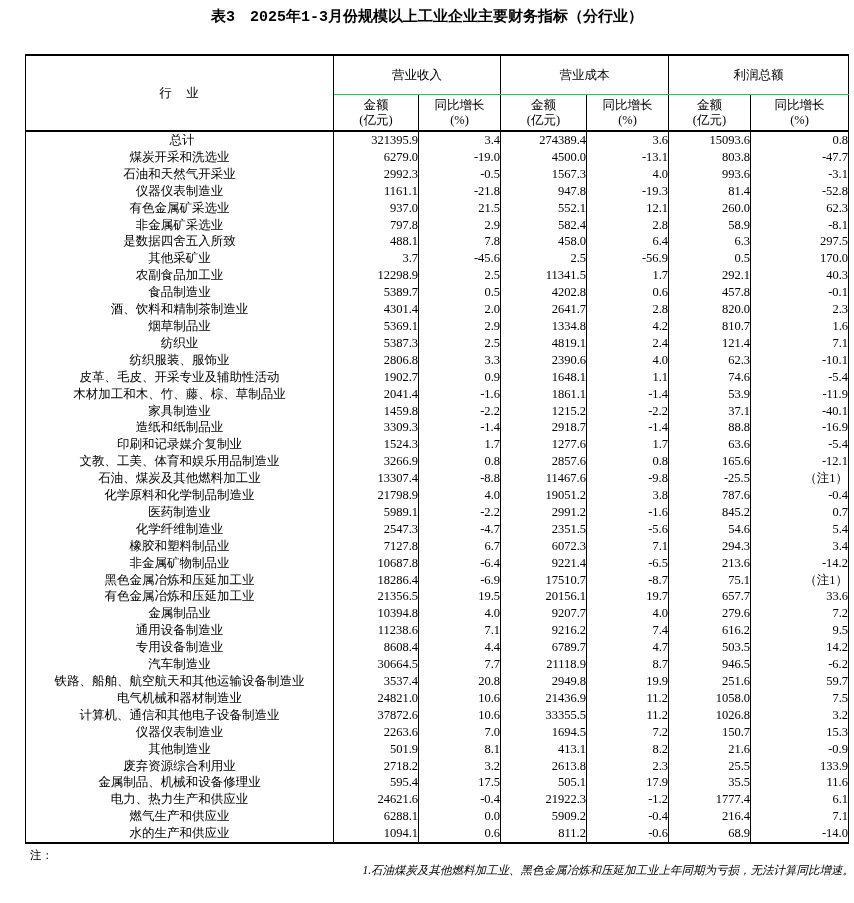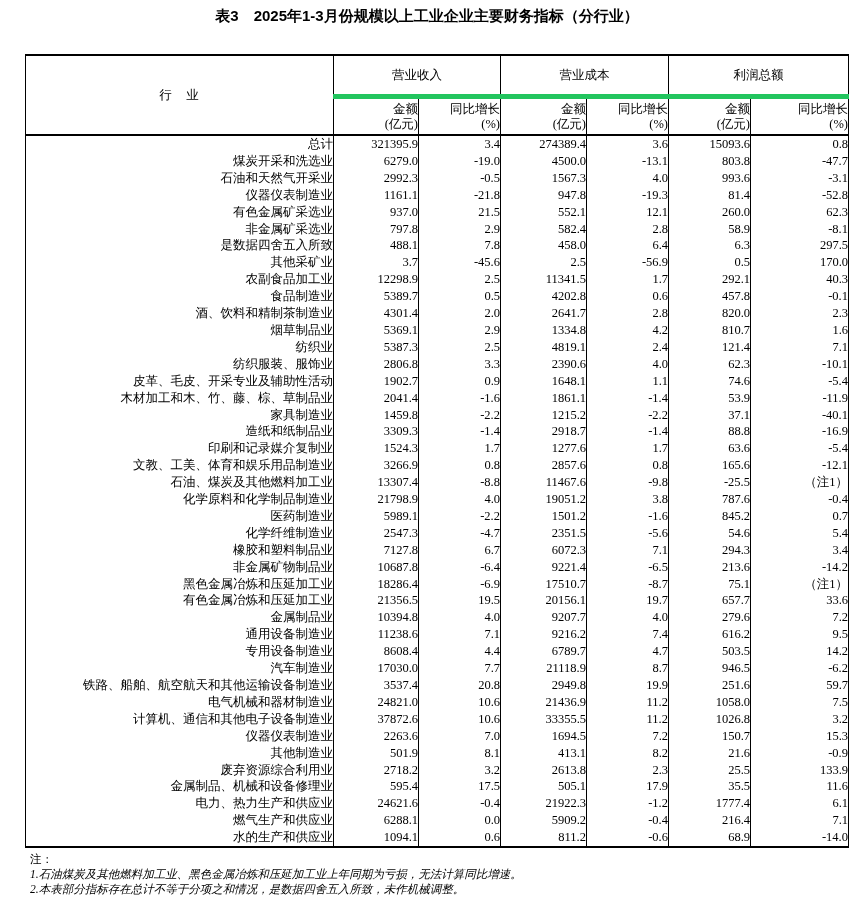--- a/index.html
+++ b/index.html
@@ -6,66 +6,66 @@
   body {
     width: 854px; height: 903px;
     background: #ffffff; color: #000000;
     font-family: "Liberation Serif", "DejaVu Serif", serif;
     overflow: hidden;
   }
   .title {
     margin: 7px 0 0 0;
     font-size: 15px; font-weight: 700;
     text-align: center;
-    font-family: Liberation Sans, sans-serif;
+    font-family: Liberation Mono, monospace;
   }
   table.stats {
     border-collapse: collapse;
     table-layout: fixed;
     width: 823px;
     margin: 28px 0 0 25px;
     border-top: 2px solid #000;
     border-bottom: 2px solid #000;
     border-left: 1px solid #000;
     border-right: 1px solid #000;
   }
   table.stats th, table.stats td {
     padding: 0; margin: 0;
     font-weight: 400;
     overflow: hidden; white-space: nowrap;
   }
   table.stats th + th, table.stats td + td { border-left: 1px solid #000; }
   thead th { font-size: 12.5px; text-align: center; vertical-align: middle; }
   .group-row th { height: 38px; }
-  .group-th { border-bottom: 5px solid #22c55e; }
+  .group-th { border-bottom: 1px solid #22c55e; }
   .industry-head {
     border-right: 1px solid #000;
     border-bottom: 2px solid #000;
     letter-spacing: 1px;
   }
   .sub-row th { height: 35px; border-bottom: 2px solid #000; }
-  .sub-line { display: block; line-height: 15px; text-align: right; }
+  .sub-line { display: block; line-height: 15px; }
   tbody td {
     height: 16.9px;
     font-size: 12.5px;
     line-height: 16.9px;
     vertical-align: middle;
   }
-  .cell-industry { text-align: right; padding-left: 16px; }
+  .cell-industry { text-align: center; padding-left: 16px; }
   tr.total-row .cell-industry { padding-left: 5px; }
   .c-amt { text-align: right; padding-right: 11px; }
   .c-gr { text-align: right; padding-right: 19px; }
   .c-gr-last { text-align: right; padding-right: 33px; }
   .notes {
     margin: 4px 0 0 30px;
     font-size: 11.5px;
     line-height: 15px;
   }
   .notes-label { font-style: normal; }
-  .note-item { font-style: italic; }
+  .note-item { font-style: italic; text-align: right; }
 </style>
 </head>
 <body>
 
 <h1 class="title">表3　2025年1-3月份规模以上工业企业主要财务指标（分行业）</h1>
 
 <table class="stats">
   <colgroup>
     <col style="width:308px">
     <col style="width:85px">
@@ -305,21 +305,21 @@
     <td class="c-gr">4.0</td>
     <td class="c-amt">19051.2</td>
     <td class="c-gr">3.8</td>
     <td class="c-amt">787.6</td>
     <td class="c-gr-last">-0.4</td>
   </tr>
       <tr>
     <td class="cell-industry">医药制造业</td>
     <td class="c-amt">5989.1</td>
     <td class="c-gr">-2.2</td>
-    <td class="c-amt">1501.2</td>
+    <td class="c-amt">2991.2</td>
     <td class="c-gr">-1.6</td>
     <td class="c-amt">845.2</td>
     <td class="c-gr-last">0.7</td>
   </tr>
       <tr>
     <td class="cell-industry">化学纤维制造业</td>
     <td class="c-amt">2547.3</td>
     <td class="c-gr">-4.7</td>
     <td class="c-amt">2351.5</td>
     <td class="c-gr">-5.6</td>
@@ -384,21 +384,21 @@
     <td class="cell-industry">专用设备制造业</td>
     <td class="c-amt">8608.4</td>
     <td class="c-gr">4.4</td>
     <td class="c-amt">6789.7</td>
     <td class="c-gr">4.7</td>
     <td class="c-amt">503.5</td>
     <td class="c-gr-last">14.2</td>
   </tr>
       <tr>
     <td class="cell-industry">汽车制造业</td>
-    <td class="c-amt">17030.0</td>
+    <td class="c-amt">30664.5</td>
     <td class="c-gr">7.7</td>
     <td class="c-amt">21118.9</td>
     <td class="c-gr">8.7</td>
     <td class="c-amt">946.5</td>
     <td class="c-gr-last">-6.2</td>
   </tr>
       <tr>
     <td class="cell-industry">铁路、船舶、航空航天和其他运输设备制造业</td>
     <td class="c-amt">3537.4</td>
     <td class="c-gr">20.8</td>
@@ -487,14 +487,13 @@
     <td class="c-gr">-0.6</td>
     <td class="c-amt">68.9</td>
     <td class="c-gr-last">-14.0</td>
   </tr>
     </tbody>
 </table>
 
 <div class="notes">
   <div class="notes-label">注：</div>
   <div class="note-item">1.石油煤炭及其他燃料加工业、黑色金属冶炼和压延加工业上年同期为亏损，无法计算同比增速。</div>
-  <div class="note-item">2.本表部分指标存在总计不等于分项之和情况，是数据四舍五入所致，未作机械调整。</div>
 </div>
 
 </body></html>

